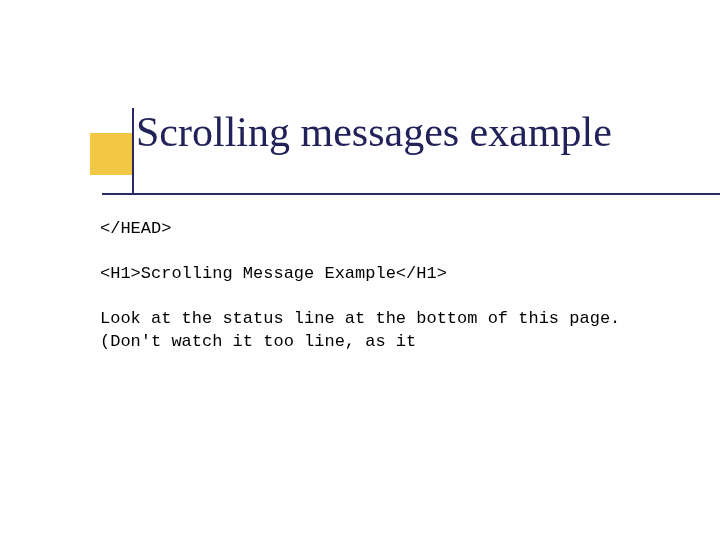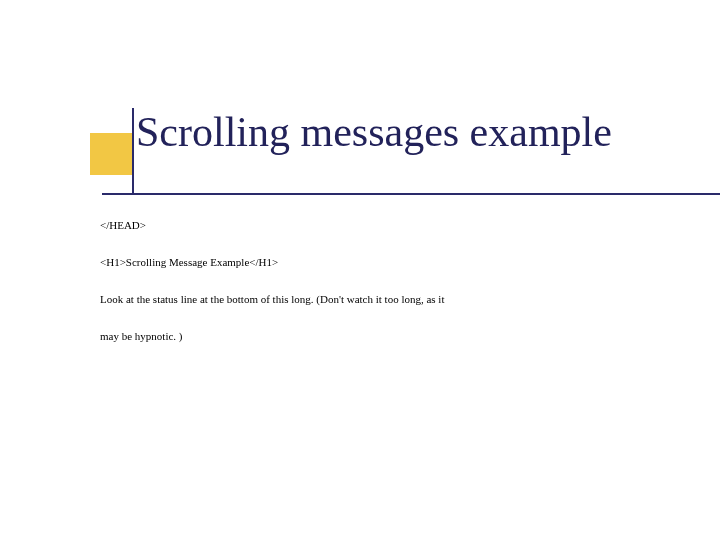--- a/index.html
+++ b/index.html
@@ -53,38 +53,37 @@
       font-family: Georgia, 'Times New Roman', serif;
       font-size: 42px;
       font-weight: normal;
       color: #22225a;
     }
     .content {
       position: absolute;
       top: 170px;
       left: 52px;
       right: 60px;
-      font-size: 11px;
+      font-size: 17px;
       color: #000000;
-      font-family: Liberation Serif, serif;
+      font-family: Liberation Mono, monospace;
     }
     .content p {
       margin-bottom: 22px;
       line-height: 1.35;
     }
   </style>
 </head>
 <body>
 
 <div class="slide-decoration">
   <div class="yellow-block"></div>
   <div class="v-line"></div>
   <div class="h-line"></div>
 </div>
 
 <h1 class="title">Scrolling messages example</h1>
 
 <div class="content">
   <p>&lt;/HEAD&gt;</p>
   <p>&lt;H1&gt;Scrolling Message Example&lt;/H1&gt;</p>
-  <p>Look at the status line at the bottom of this long. (Don't watch it too long, as it</p>
-  <p>may be hypnotic. )</p>
+  <p>Look at the status line at the bottom of this page. (Don't watch it too line, as it</p>
 </div>
 
 </body></html>

